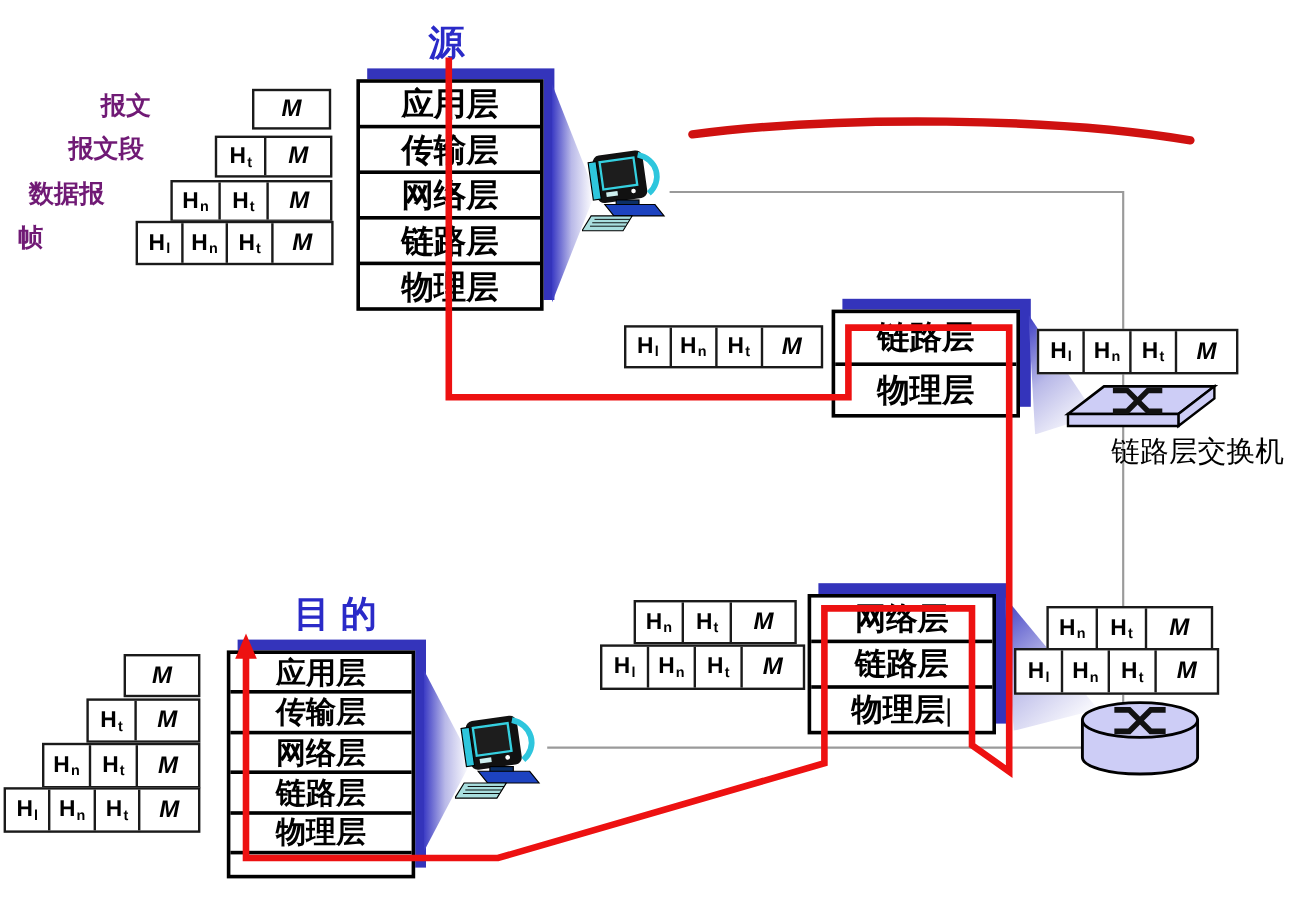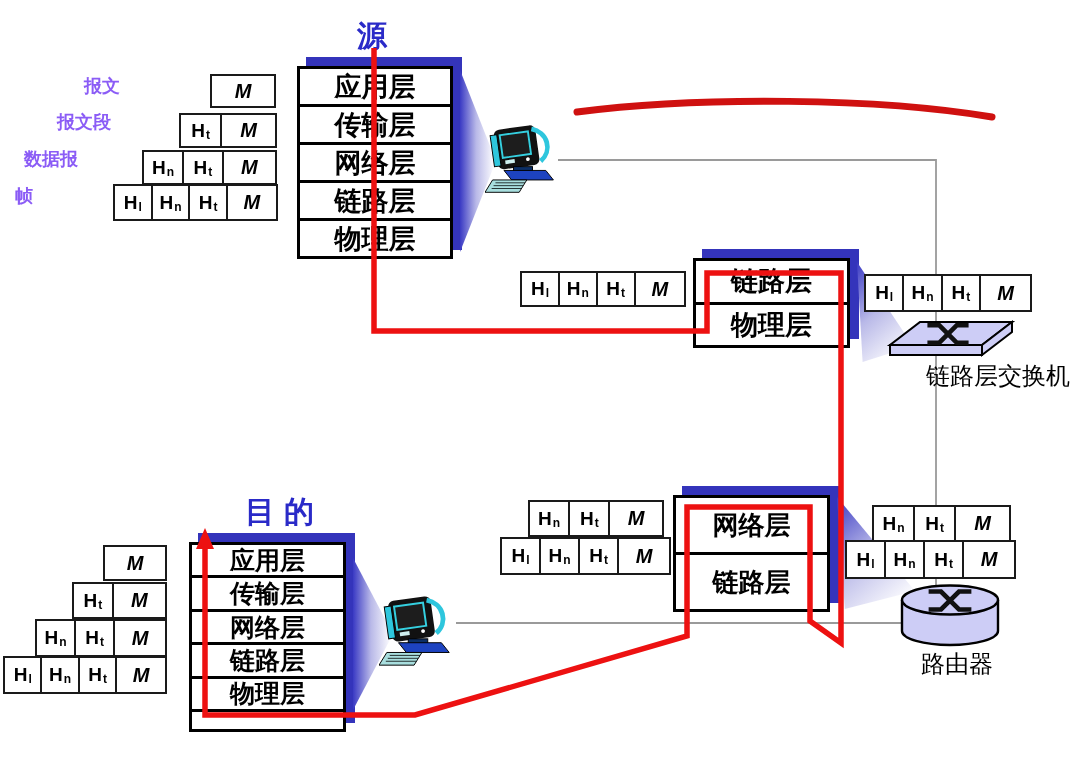--- a/index.html
+++ b/index.html
@@ -27,21 +27,21 @@
   #rt-stack  .layer-row{font-size:26px;}
   .stack-box.has-empty::after{content:"";display:block;height:17px;border-top:3px solid #000;}
   
   .pkt{position:absolute;display:flex;background:#fff;border:2px solid #1a1a1a;z-index:3;align-items:stretch;}
   .cell{flex:1;display:flex;align-items:center;justify-content:center;
         font-family:"Liberation Sans","DejaVu Sans",sans-serif;font-weight:bold;font-size:19px;color:#000;}
   .cell+.cell{border-left:2px solid #1a1a1a;}
   .cell.m{flex:1.35;font-style:italic;font-size:20px;}
   .cell sub{font-size:12px;line-height:1;position:relative;top:4px;margin-left:1px;}
   
-  .pdu{position:absolute;color:#8b5cf6;font-weight:bold;font-size:18px;white-space:nowrap;z-index:2;}
+  .pdu{position:absolute;color:#701a75;font-weight:bold;font-size:21px;white-space:nowrap;z-index:2;}
   .ep{position:absolute;color:#2a2ac8;font-weight:bold;font-size:30px;white-space:nowrap;z-index:2;}
   .devlabel{position:absolute;color:#000;font-size:24px;text-align:center;white-space:nowrap;z-index:2;}
   #title{position:absolute;left:590px;top:26px;font-size:54px;color:#3733cf;letter-spacing:3px;
          white-space:nowrap;z-index:2;}
   .icon{position:absolute;z-index:4;}
 </style>
 </head>
 <body>
 
 <div id="canvas">
@@ -77,21 +77,20 @@
 
   <div class="pdu" style="left:84px;top:74px;">报文</div>
   <div class="pdu" style="left:57px;top:110px;">报文段</div>
   <div class="pdu" style="left:24px;top:147px;">数据报</div>
   <div class="pdu" style="left:15px;top:184px;">帧</div>
 
   <div class="ep" style="left:357px;top:16px;">源</div>
   <div class="ep" style="left:245px;top:492px;letter-spacing:9px;">目的</div>
 
   <div class="devlabel" style="left:912px;top:360px;width:172px;">链路层交换机</div>
-  <div class="devlabel" style="left:901px;top:648px;width:112px;">路由器</div>
 
   <div class="stack-wrap" id="src-stack" style="left:297px;top:66px;width:156px;height:193px;">
     <div class="sh3d"></div>
     <div class="wedge right" style="left:163px;top:4px;width:36px;height:182px;"></div>
     <div class="stack-box">
         <div class="layer-row">应用层</div>
         <div class="layer-row">传输层</div>
         <div class="layer-row">网络层</div>
         <div class="layer-row">链路层</div>
         <div class="layer-row">物理层</div>
@@ -118,20 +117,21 @@
         <div class="layer-row">物理层</div>
       </div>
   </div>
 
   <div class="stack-wrap" id="rt-stack" style="left:673px;top:495px;width:157px;height:117px;">
     <div class="sh3d"></div>
     <div class="wedge downright" style="left:164px;top:2px;width:78px;height:112px;"></div>
     <div class="stack-box">
         <div class="layer-row">网络层</div>
         <div class="layer-row">链路层</div>
+        <div class="layer-row">物理层|</div>
       </div>
   </div>
 
   <div class="pkt" style="left:210px;top:74px;width:62px;height:30px;">
       <span class="cell m">M</span>
     </div>
   <div class="pkt" style="left:179px;top:113px;width:94px;height:31px;">
       <span class="cell">H<sub>t</sub></span>
       <span class="cell m">M</span>
     </div>

